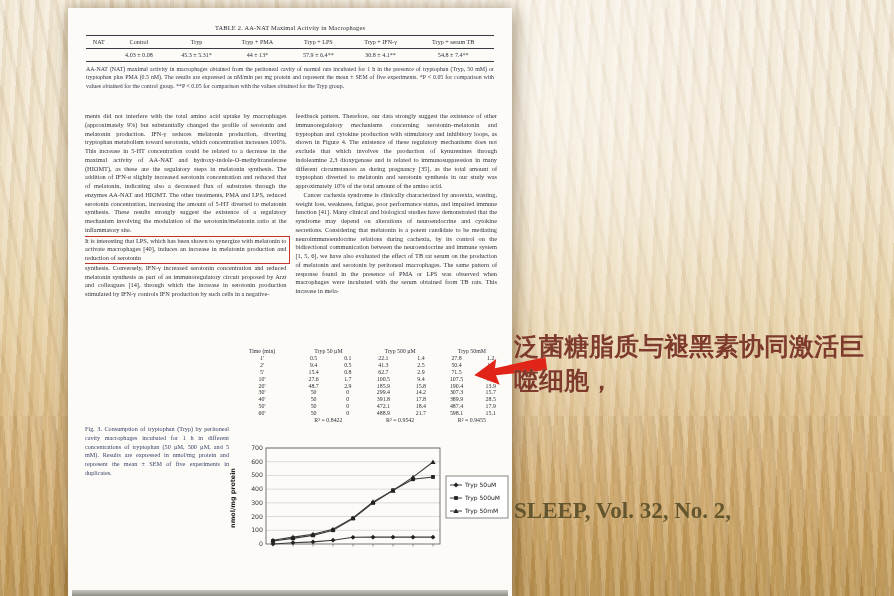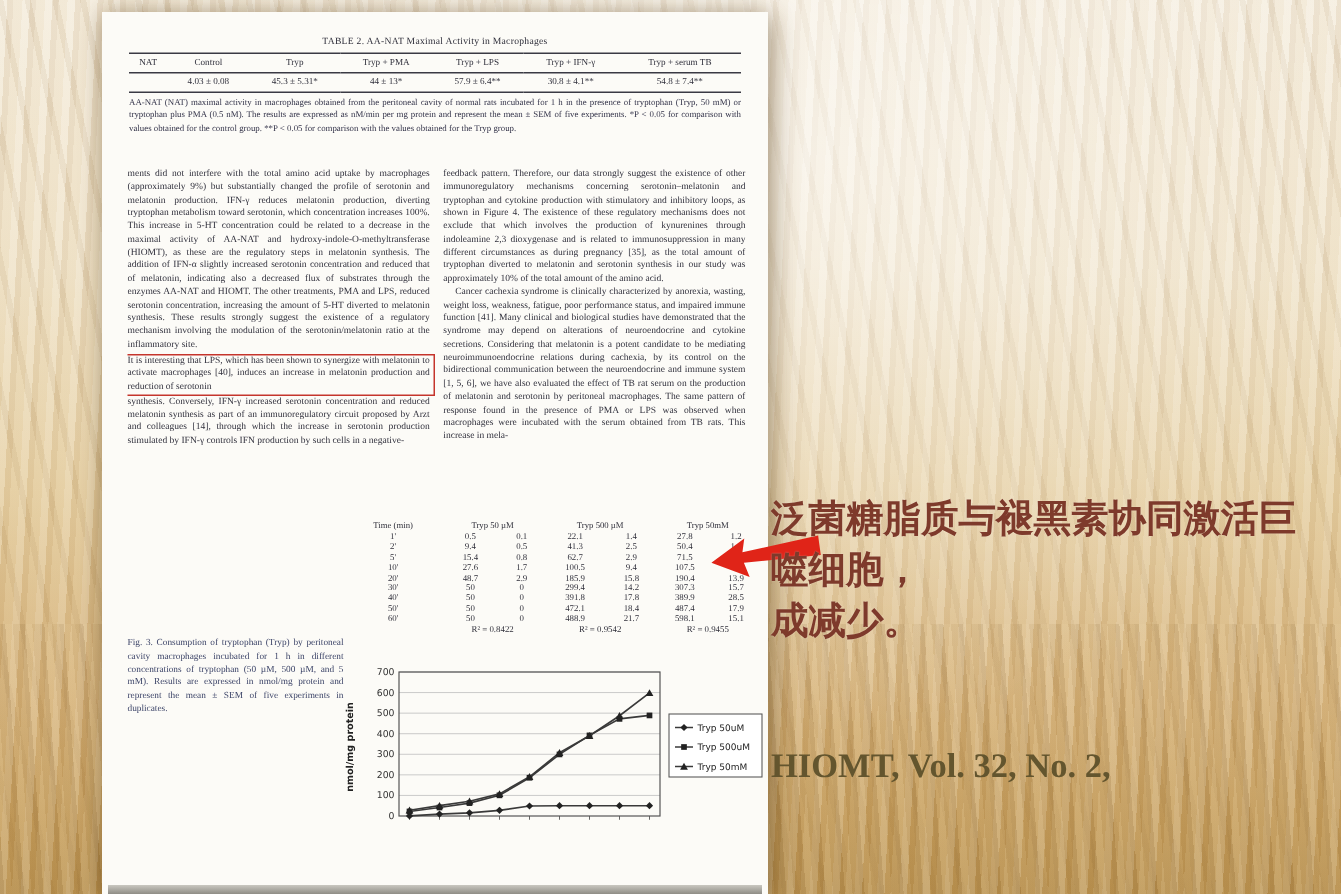--- a/index.html
+++ b/index.html
@@ -281,19 +281,18 @@
   </div>
 
   <div class="arrow">
     <svg width="74" height="30" viewBox="0 0 74 30">
       <polygon points="0,14 24,1 21.5,10 73,6 73,19 21.5,17 24,27" fill="#e02418"></polygon>
     </svg>
   </div>
 
   <div class="anno">
     <div>泛菌糖脂质与褪黑素协同激活巨噬细胞，</div>
-    <div>成减少。</div>
   </div>
 
   <div class="refblock">
-    <div>HIOMT, Vol. 32, No. 2,</div>
+    <div>SLEEP, Vol. 32, No. 2,</div>
   </div>
 </div>
 
 </body></html>

